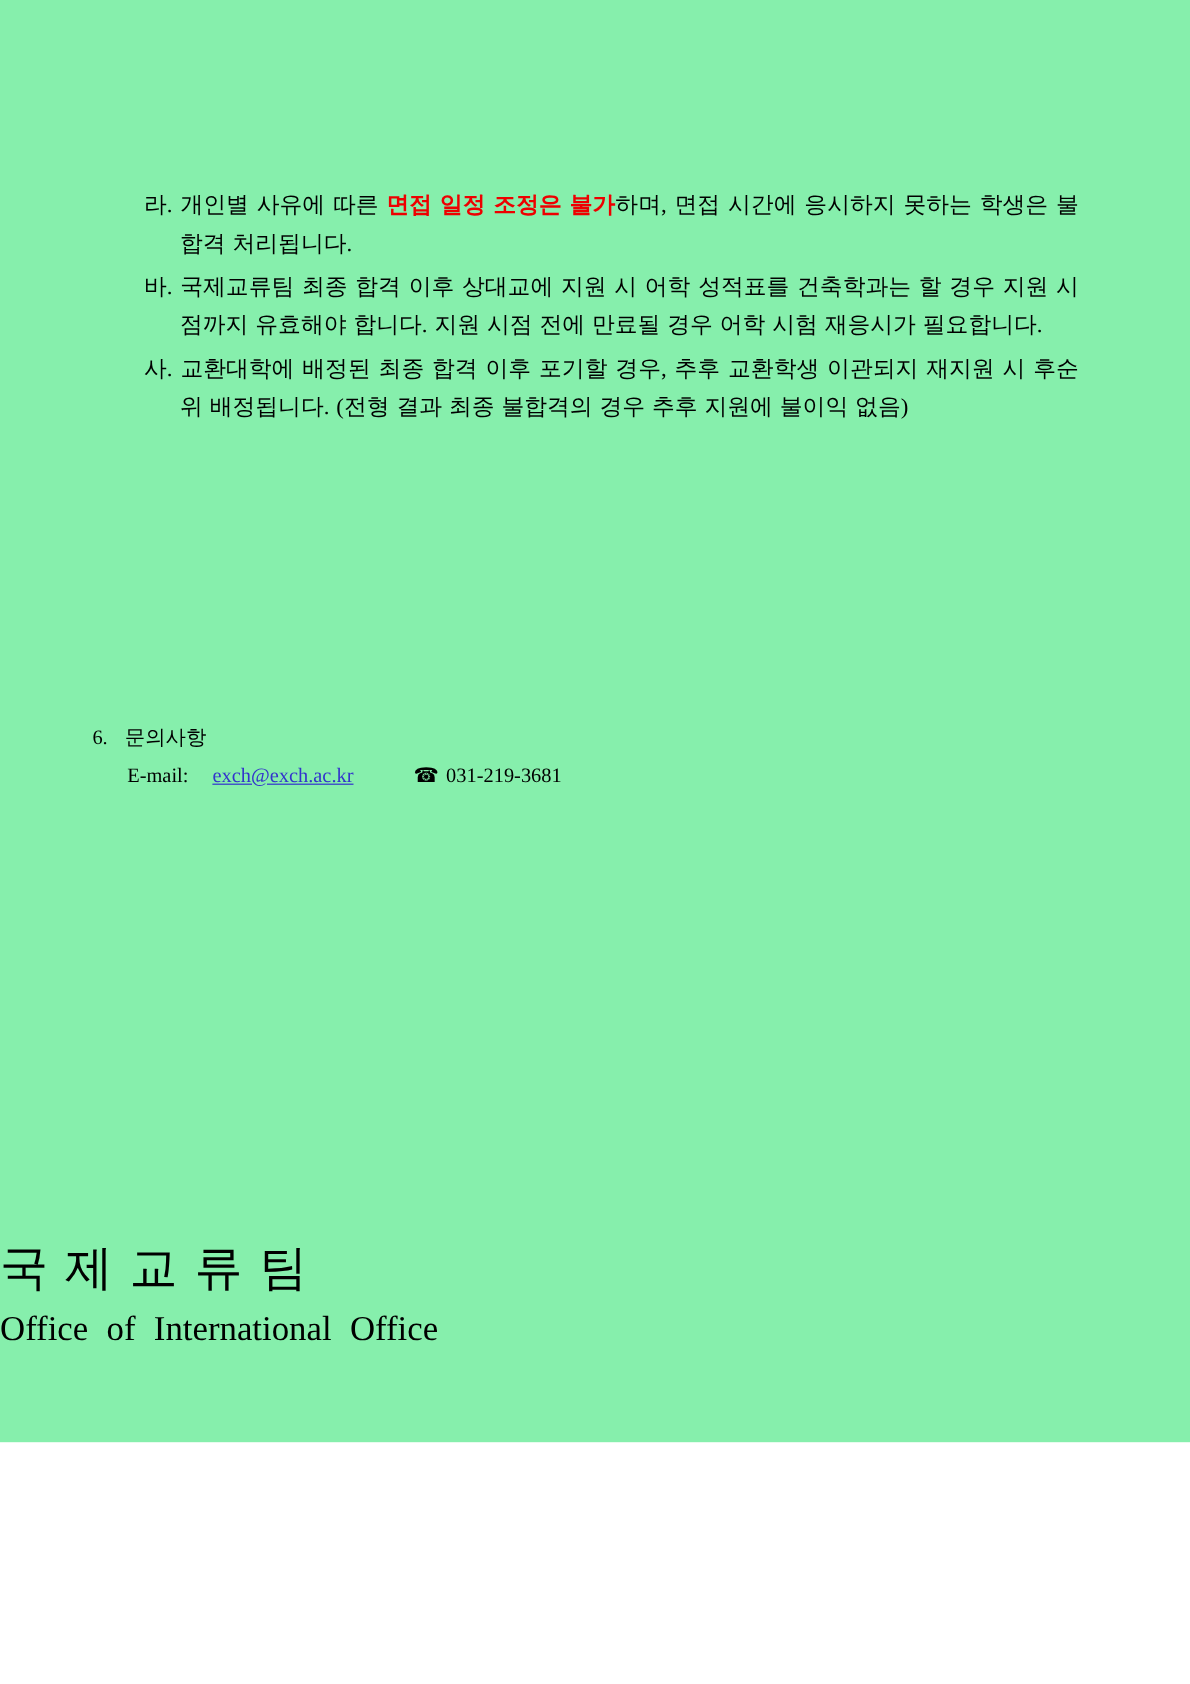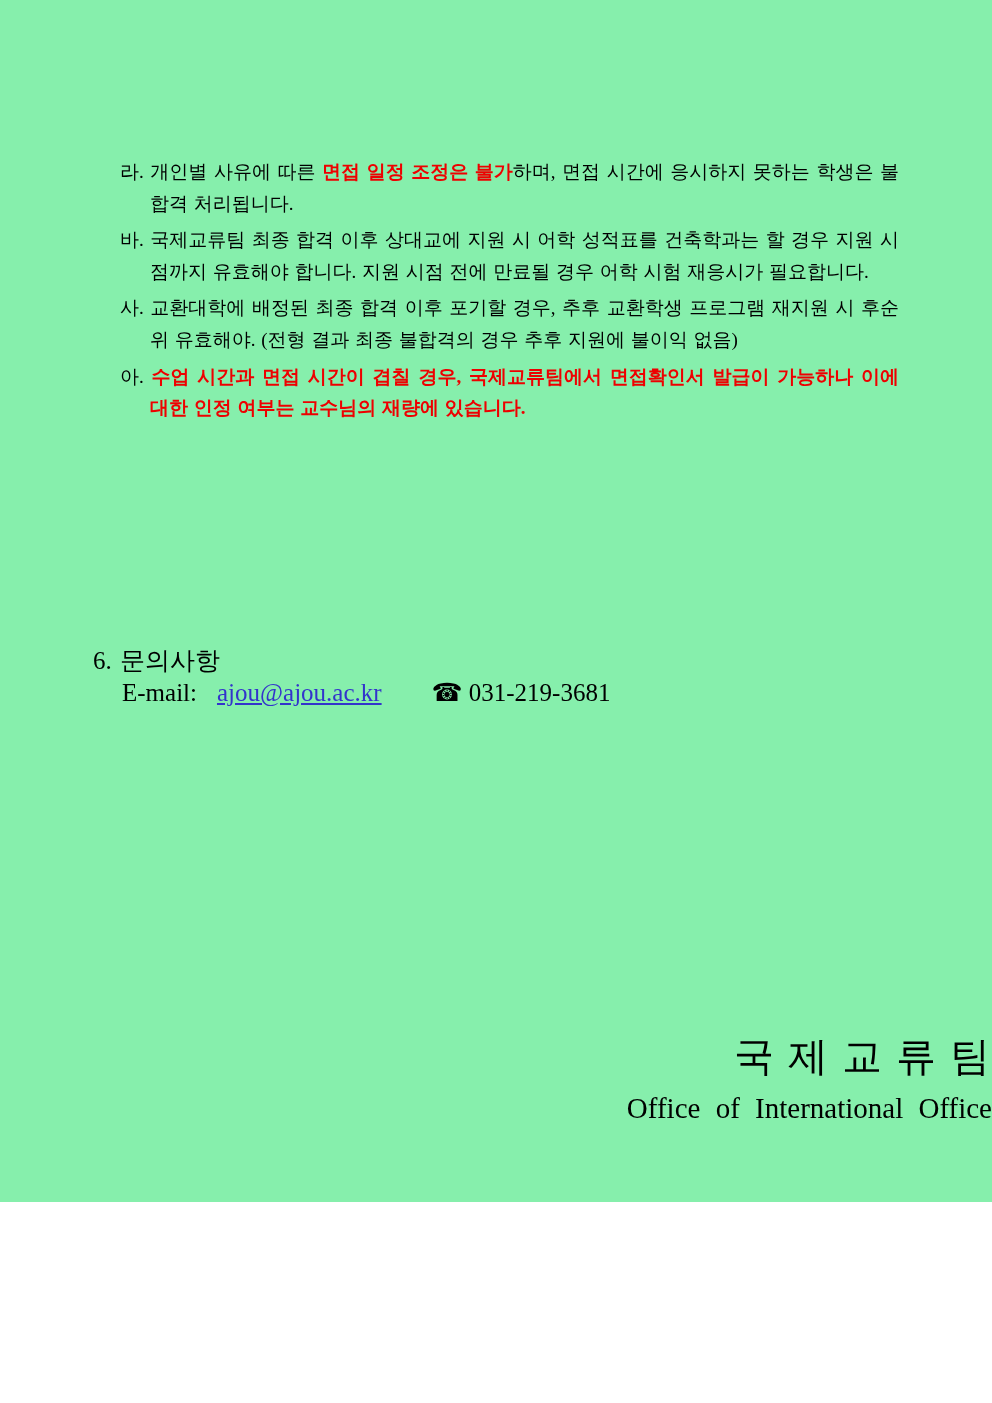--- a/index.html
+++ b/index.html
@@ -39,25 +39,24 @@
     color: #000000;
     font-weight: normal;
   }
   .seg-red-bold {
     color: #ee0000;
     font-weight: bold;
   }
   
   .inquiry {
     position: absolute;
-    left: 93px;
+    left: 77px;
     top: 599px;
-    font-size: 25px;
+    font-size: 17px;
     line-height: 32px;
-    margin-top: 46px;
   }
   .inquiry-number {
     display: inline-block;
     width: 27px;
   }
   .inquiry-contact {
     margin-left: 29px;
   }
   .email-label {
     display: inline-block;
@@ -74,21 +73,21 @@
   }
   .phone-number {
     margin-left: 6px;
   }
   
   .footer {
     position: absolute;
     left: 0;
     top: 1034px;
     width: 100%;
-    text-align: right;
+    text-align: left;
   }
   .footer-korean {
     font-size: 40px;
     letter-spacing: 2px;
     line-height: 46px;
     color: #000000;
   }
   .footer-english {
     font-size: 29px;
     word-spacing: 8px;
@@ -97,30 +96,29 @@
   }
 </style>
 </head>
 <body>
 
 <div class="page">
 
   <div class="notes" id="notes-list">
       <div class="note-item"><span class="note-label seg-normal">라. </span><span class="seg-normal">개인별 사유에 따른 </span><span class="seg-red-bold">면접 일정 조정은 불가</span><span class="seg-normal">하며, 면접 시간에 응시하지 못하는 학생은 불합격 처리됩니다.</span></div>
       <div class="note-item"><span class="note-label seg-normal">바. </span><span class="seg-normal">국제교류팀 최종 합격 이후 상대교에 지원 시 어학 성적표를 건축학과는 할 경우 지원 시점까지 유효해야 합니다. 지원 시점 전에 만료될 경우 어학 시험 재응시가 필요합니다.</span></div>
-      <div class="note-item"><span class="note-label seg-normal">사. </span><span class="seg-normal">교환대학에 배정된 최종 합격 이후 포기할 경우, 추후 교환학생 프로그램 재지원 시 후순위 유효해야. (전형 결과 최종 불합격의 경우 추후 지원에 불이익 없음)</span></div>
-      <div class="note-item"><span class="note-label seg-normal">아. </span><span class="seg-red-bold">수업 시간과 면접 시간이 겹칠 경우, 국제교류팀에서 면접확인서 발급이 가능하나 이에 대한 인정 여부는 교수님의 재량에 있습니다.</span></div>
+      <div class="note-item"><span class="note-label seg-normal">사. </span><span class="seg-normal">교환대학에 배정된 최종 합격 이후 포기할 경우, 추후 교환학생 이관되지 재지원 시 후순위 배정됩니다. (전형 결과 최종 불합격의 경우 추후 지원에 불이익 없음)</span></div>
     </div>
 
   <div class="inquiry">
     <div class="inquiry-title-row">
       <span class="inquiry-number">6.</span><span class="inquiry-title">문의사항</span>
     </div>
     <div class="inquiry-contact">
-      <span class="email-label">E-mail:</span><a class="email-link" href="#">ajou@ajou.ac.kr</a><span class="phone-icon">☎</span><span class="phone-number">031-219-3681</span>
+      <span class="email-label">E-mail:</span><a class="email-link" href="#">exch@exch.ac.kr</a><span class="phone-icon">☎</span><span class="phone-number">031-219-3681</span>
     </div>
   </div>
 
   <div class="footer">
     <div class="footer-korean">국 제 교 류 팀</div>
     <div class="footer-english">Office of International Office</div>
   </div>
 
 </div>
 

